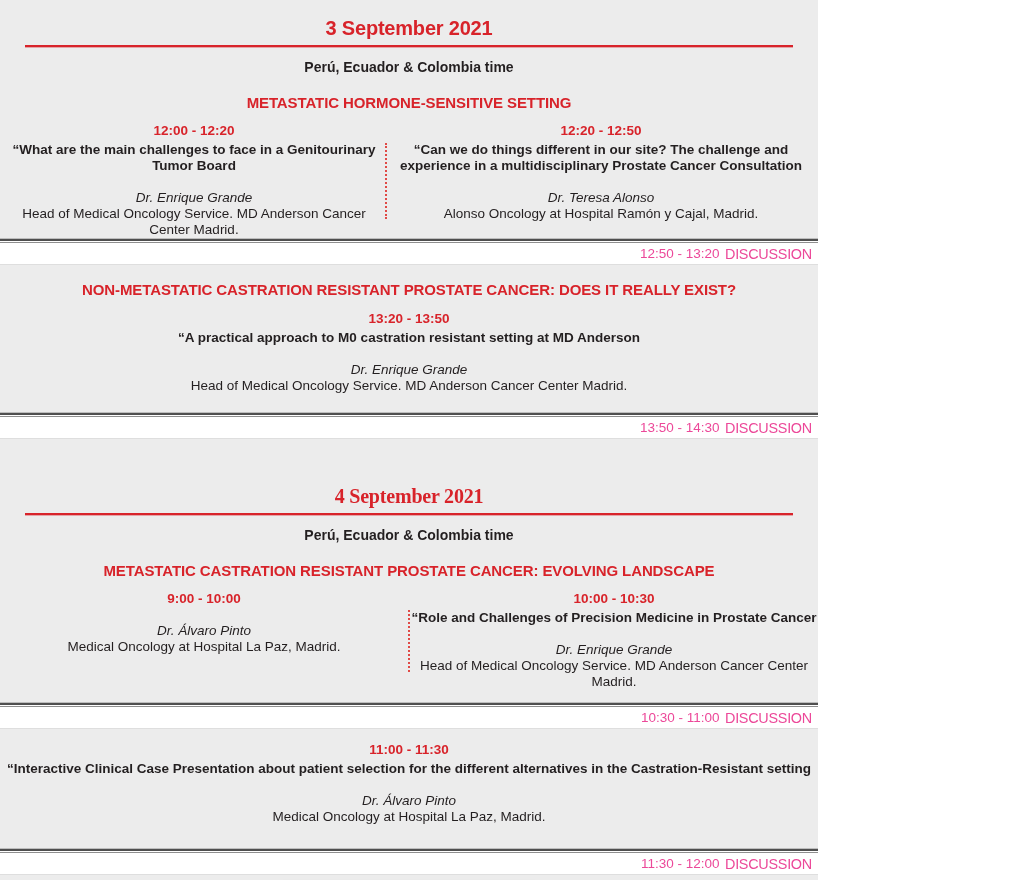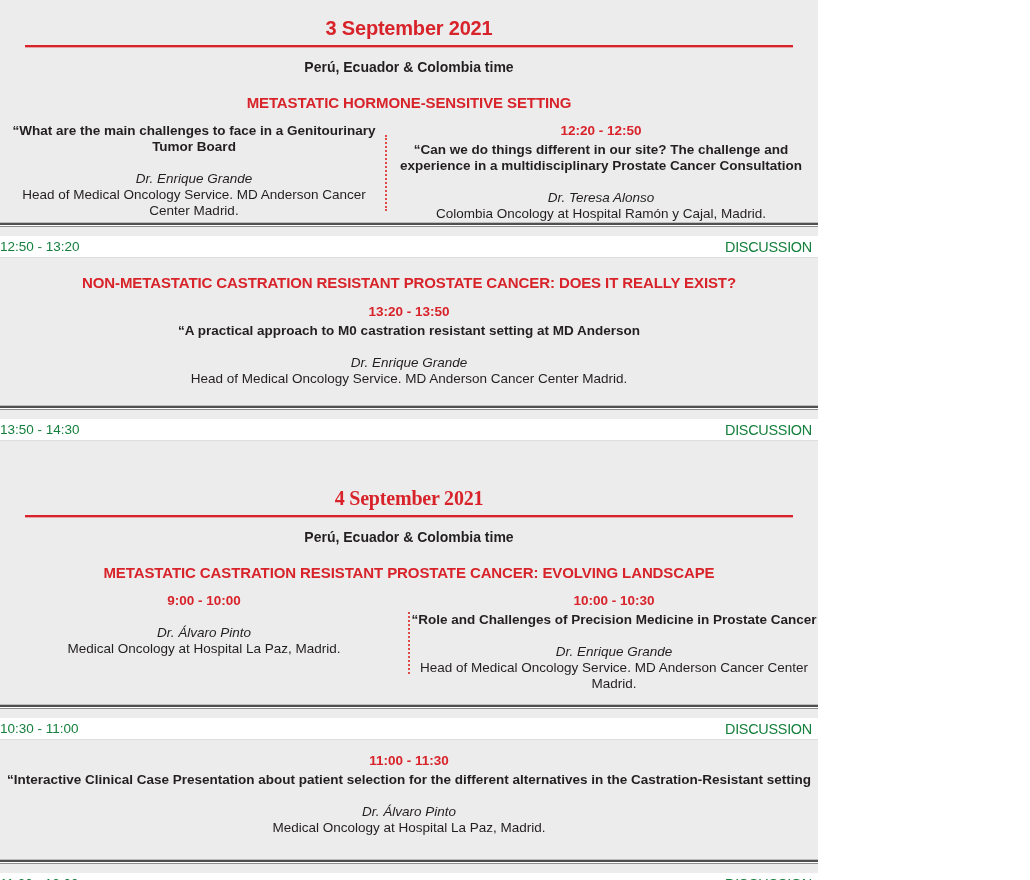--- a/index.html
+++ b/index.html
@@ -67,24 +67,23 @@
   .bar-stripe{
     height:5px;
     background:linear-gradient(to bottom,
       #bdbdbd 0,#bdbdbd 1px,
       #4f4f4f 1px,#4f4f4f 3px,
       #ffffff 3px,#ffffff 4px,
       #8f8f8f 4px,#8f8f8f 5px);
   }
   .bar-body{
     background:#fff;height:22px;
-    display:flex;align-items:center;justify-content:space-between;
+    display:flex;align-items:center;justify-content:flex-end;
     border-bottom:1px solid #dedede;
-    color:#15803d;
-    margin-top:9px;
+    color:#ec4899;
   }
   .bar-time{font-size:13.5px;}
   .bar-label{
     font-size:15.5px;margin-left:5px;
     display:inline-block;transform:scaleX(.93);transform-origin:left center;
     letter-spacing:-0.3px;
   }
   .mt16{margin-top:16px;}
   .mt13{margin-top:13px;}
   .mt18{margin-top:18px;}
@@ -128,30 +127,31 @@
 
   <div>
     <div class="date-title">3 September 2021</div>
     <div class="red-rule"></div>
     <div class="tz-note">Perú, Ecuador &amp; Colombia time</div>
 
     <div class="topic-heading">METASTATIC HORMONE-SENSITIVE SETTING</div>
 
     <div class="two-col">
       <div class="cell col-narrowL">
+        <div class="session-time">12:00 - 12:20</div>
         <div class="session-title">“What are the main challenges to face in a Genitourinary Tumor Board</div>
         <div class="speaker">Dr. Enrique Grande</div>
         <div class="affiliation">Head of Medical Oncology Service. MD Anderson Cancer Center Madrid.</div>
       </div>
       <div class="dotted-divider divider-h76"></div>
       <div class="cell col-narrowR">
         <div class="session-time">12:20 - 12:50</div>
         <div class="session-title">“Can we do things different in our site? The challenge and experience in a multidisciplinary Prostate Cancer Consultation</div>
         <div class="speaker">Dr. Teresa Alonso</div>
-        <div class="affiliation">Colombia Oncology at Hospital Ramón y Cajal, Madrid.</div>
+        <div class="affiliation">Alonso Oncology at Hospital Ramón y Cajal, Madrid.</div>
       </div>
     </div>
 
     <div class="discussion-bar">
       <div class="bar-stripe"></div>
       <div class="bar-body">
         <span class="bar-time">12:50 - 13:20</span>
         <span class="bar-label">DISCUSSION</span>
       </div>
     </div>

